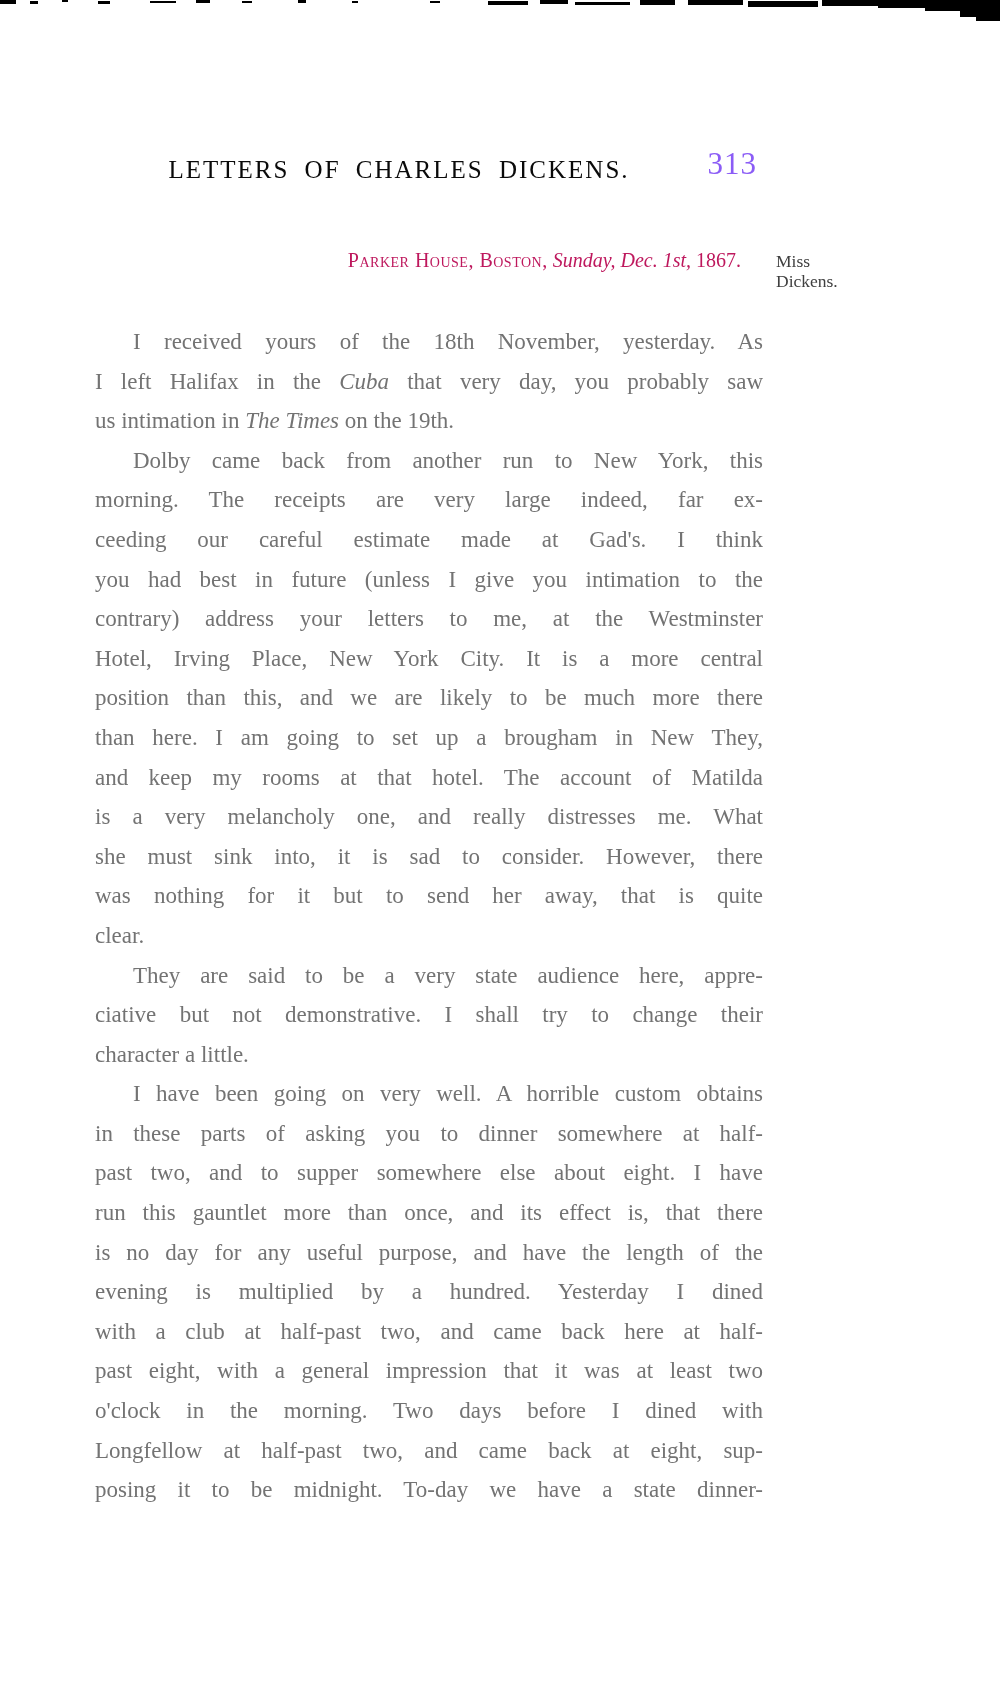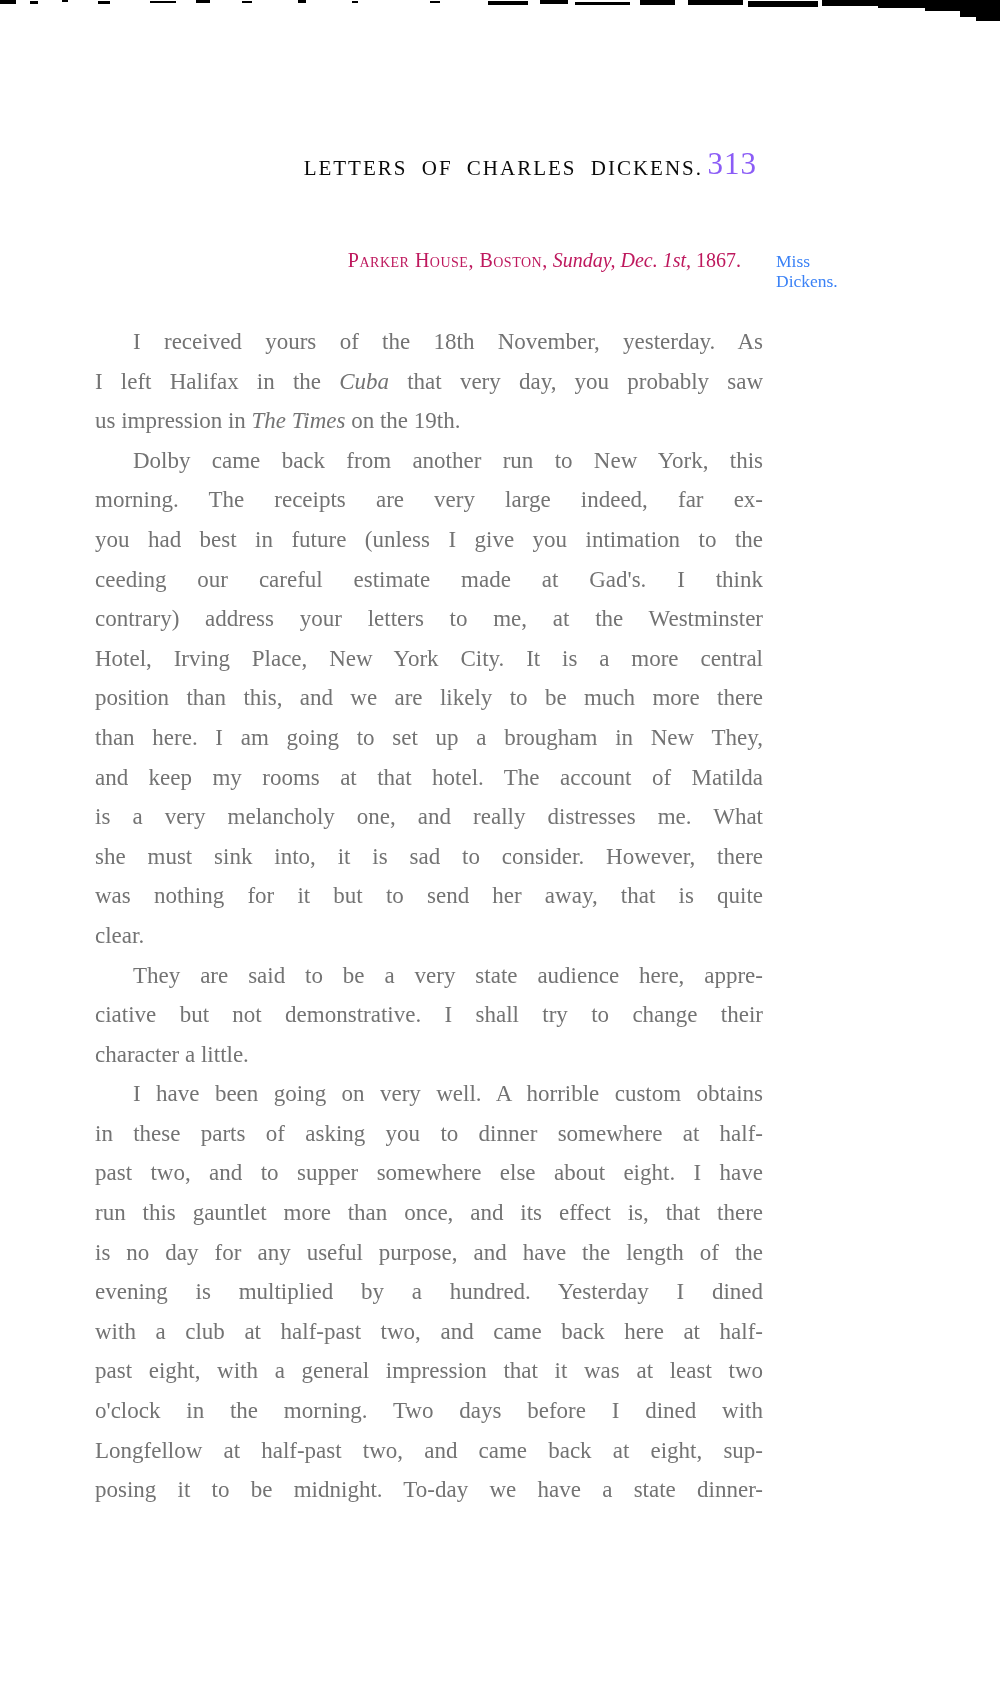--- a/index.html
+++ b/index.html
@@ -15,42 +15,42 @@
 
   
   .art{position:absolute;background:#000;}
 
   
   .running-header{
     position:absolute;left:95px;top:150px;width:668px;height:34px;
   }
   .header-title{
     position:absolute;left:0;right:60px;top:6px;
-    text-align:right;
-    font-size:21px;letter-spacing:2px;word-spacing:7px;
+    text-align:center;
+    font-size:25px;letter-spacing:2px;word-spacing:7px;
     color:#0a0a0a;
   }
   .page-number{
     position:absolute;right:6px;top:-4px;
     font-size:31px;letter-spacing:1px;color:#8b5cf6;
   }
 
   
   .dateline{
     position:absolute;left:95px;top:249px;width:668px;
     text-align:right;padding-right:22px;box-sizing:border-box;
     font-size:20px;white-space:nowrap;color:#be185d;
   }
   .sc{font-variant:small-caps;letter-spacing:0.5px;}
   .it{font-style:italic;}
 
   
   .margin-note{
     position:absolute;left:776px;top:252px;width:180px;
-    font-size:17.5px;line-height:19.5px;color:#3b82f6;
+    font-size:17.5px;line-height:19.5px;color:#404040;
   }
 
   
   .letter-body{
     position:absolute;left:95px;top:322px;width:668px;
     font-size:23px;color:#737373;
   }
   .line{
     height:39.6px;line-height:39.6px;
     text-align:justify;text-align-last:justify;
@@ -102,25 +102,25 @@
   </div>
 
   <div class="margin-note">
     <div>Miss</div>
     <div>Dickens.</div>
   </div>
 
   <div class="letter-body">
       <div class="line indent"><span>I received yours of the 18th November, yesterday.  As</span></div>
       <div class="line"><span>I left Halifax in the </span><span class="it">Cuba</span><span> that very day, you probably saw</span></div>
-      <div class="line no-stretch"><span>us impression in </span><span class="it">The Times</span><span> on the 19th.</span></div>
+      <div class="line no-stretch"><span>us intimation in </span><span class="it">The Times</span><span> on the 19th.</span></div>
       <div class="line indent"><span>Dolby came back from another run to New York, this</span></div>
       <div class="line"><span>morning.  The receipts are very large indeed, far ex-</span></div>
+      <div class="line"><span>ceeding our careful estimate made at Gad's.  I think</span></div>
       <div class="line"><span>you had best in future (unless I give you intimation to the</span></div>
-      <div class="line"><span>ceeding our careful estimate made at Gad's.  I think</span></div>
       <div class="line"><span>contrary) address your letters to me, at the Westminster</span></div>
       <div class="line"><span>Hotel, Irving Place, New York City.  It is a more central</span></div>
       <div class="line"><span>position than this, and we are likely to be much more there</span></div>
       <div class="line"><span>than here.  I am going to set up a brougham in New They,</span></div>
       <div class="line"><span>and keep my rooms at that hotel.  The account of Matilda</span></div>
       <div class="line"><span>is a very melancholy one, and really distresses me.  What</span></div>
       <div class="line"><span>she must sink into, it is sad to consider.  However, there</span></div>
       <div class="line"><span>was nothing for it but to send her away, that is quite</span></div>
       <div class="line no-stretch"><span>clear.</span></div>
       <div class="line indent"><span>They are said to be a very state audience here, appre-</span></div>

